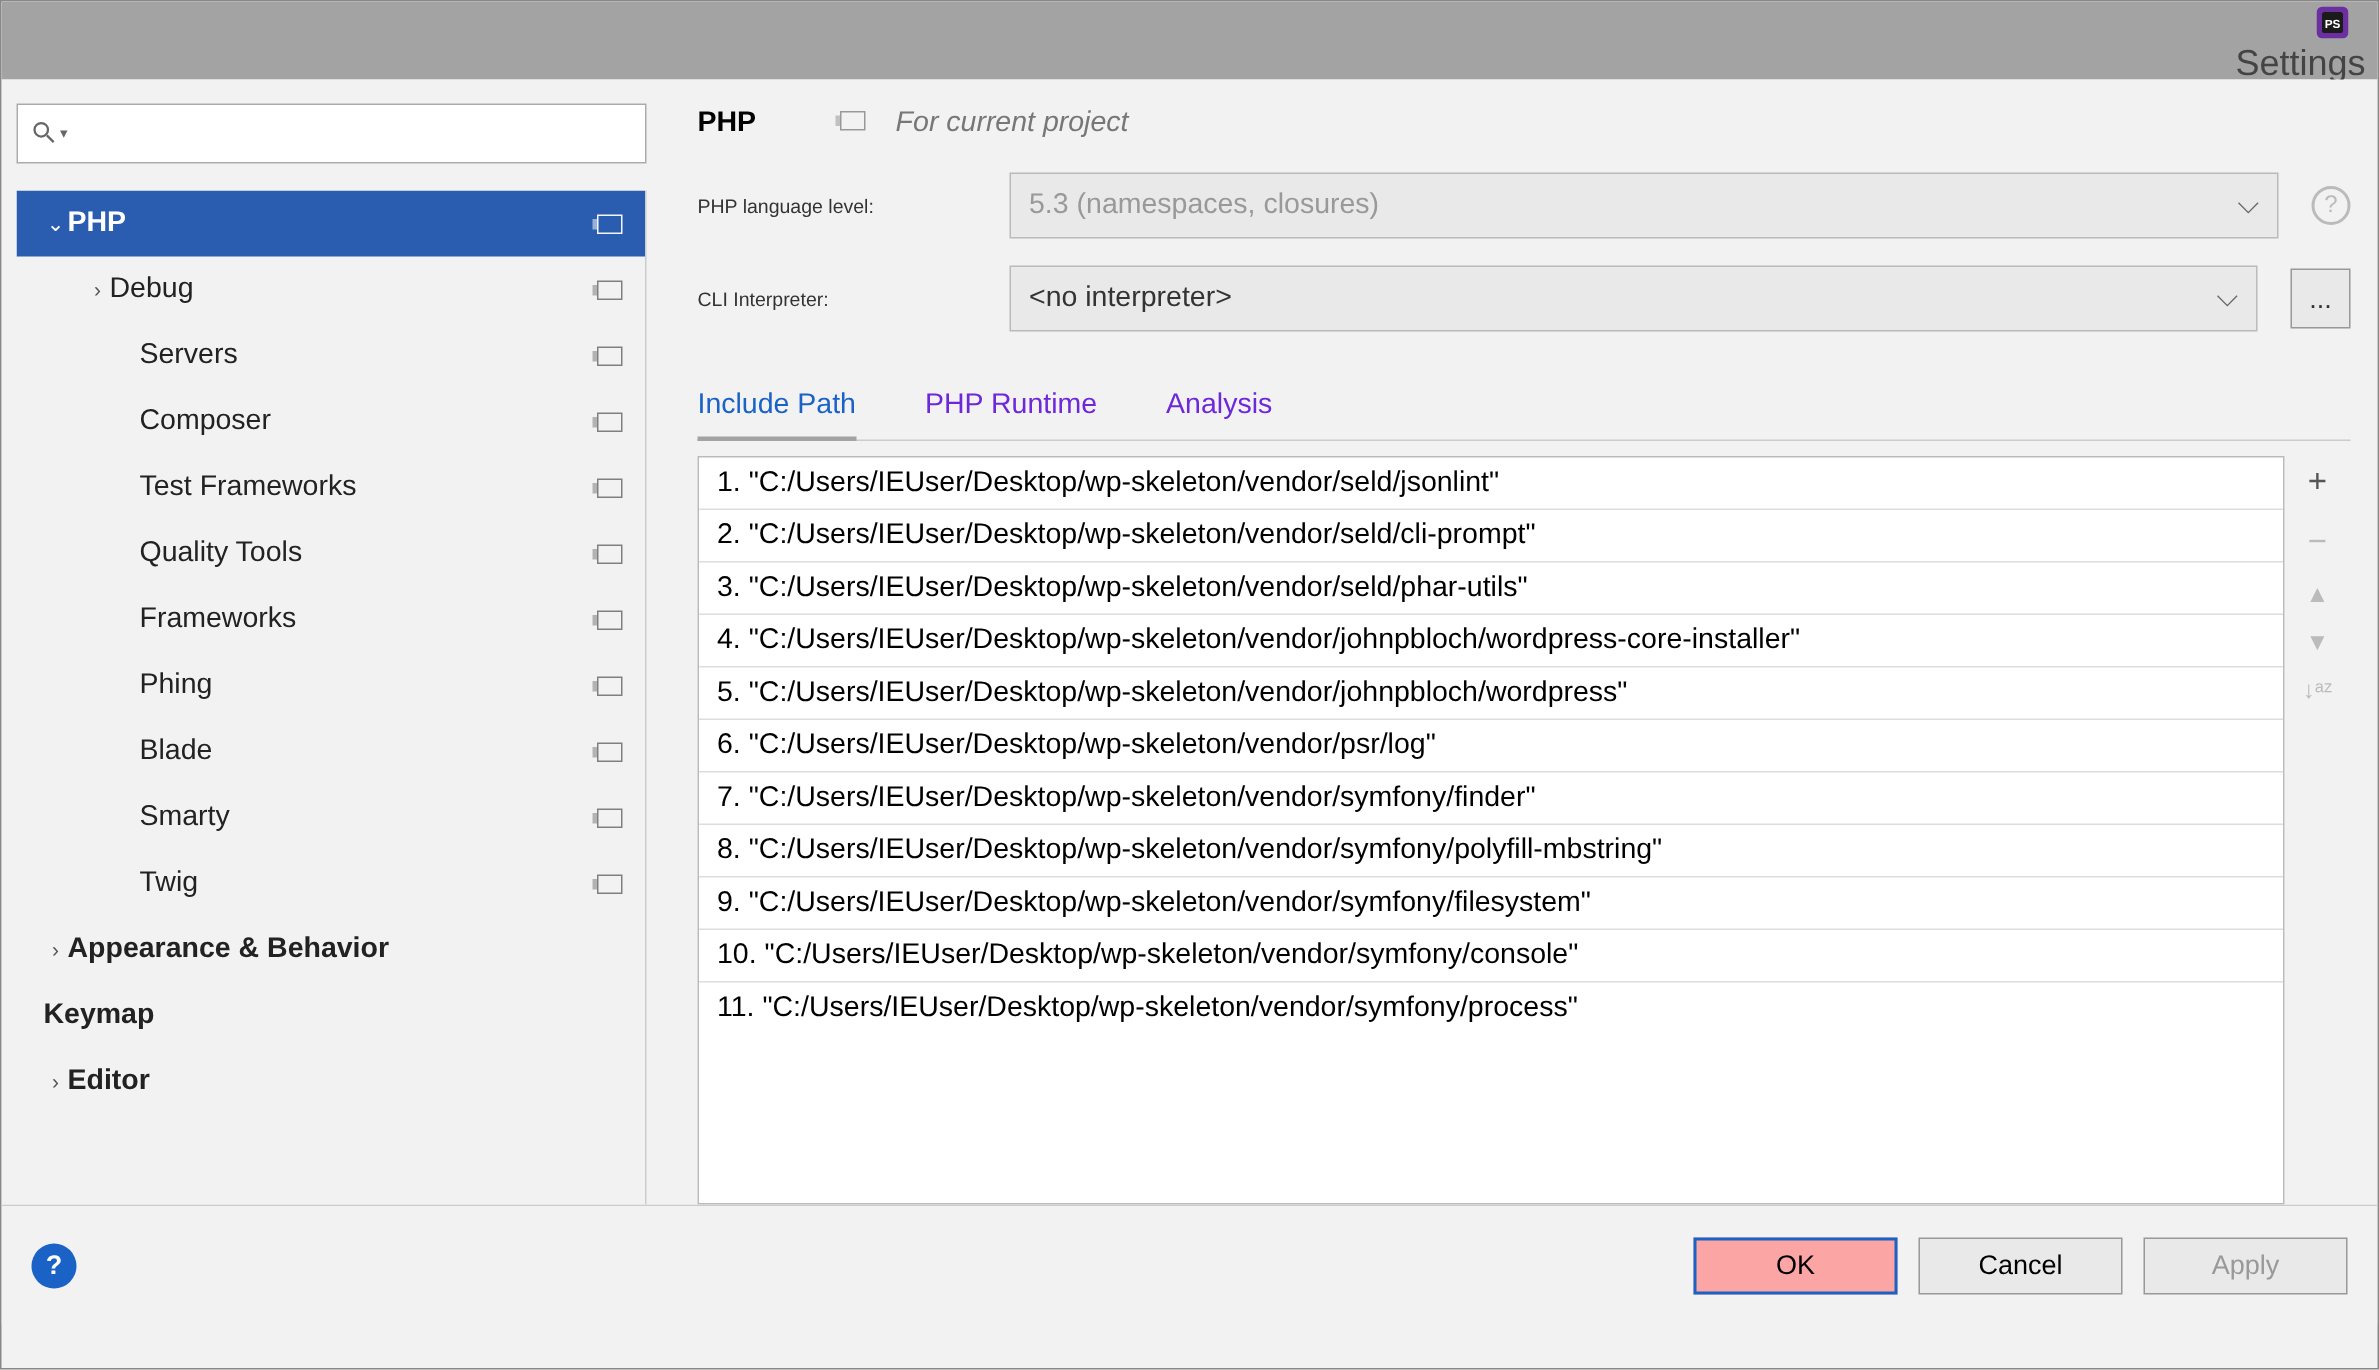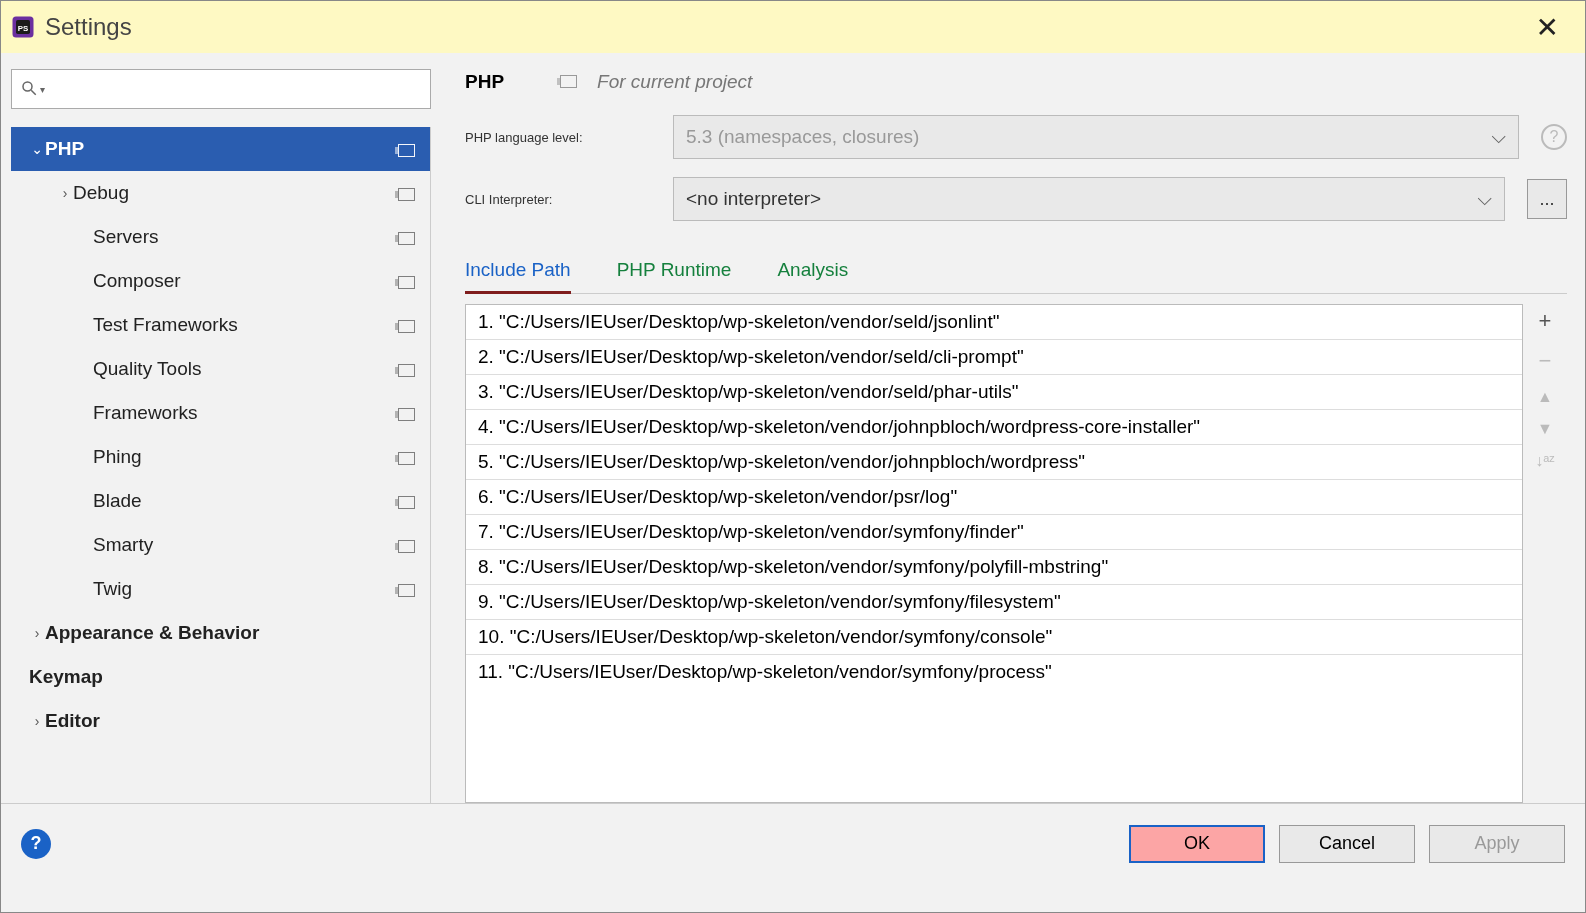--- a/index.html
+++ b/index.html
@@ -8,24 +8,25 @@
   font-size: 14px;
   background: #f2f2f2;
   color: #000;
   width: 1586px;
   height: 913px;
   overflow: hidden;
   border: 1px solid #888;
 }
 .titlebar {
   display: flex;
-  align-items: center;
+  align-items: flex-end;
   height: 52px;
-  background: #fef9c3;
+  background: #a3a3a3;
   padding: 0 8px;
+  flex-direction: column;
 }
 .titlebar .app-icon {
   width: 28px; height: 28px; margin-right: 8px;
 }
 .titlebar .title { font-size: 24px; color: #444; }
 .titlebar .spacer { flex: 1; }
 .titlebar .close { font-size: 28px; padding: 0 18px; cursor: pointer; color: #222; font-weight: 300; }
 .content { display: flex; height: 750px; }
 .sidebar {
   width: 440px;
@@ -85,22 +86,22 @@
 .form-row .help-circle {
   width: 26px; height: 26px; border: 2px solid #bbb; border-radius: 50%;
   display:flex; align-items:center; justify-content:center; color:#bbb; font-size:16px; margin-left: 10px;
 }
 .form-row .ellipsis-btn {
   width: 40px; height: 40px; border: 1px solid #999; background: #e9e9e9;
   display:flex; align-items:center; justify-content:center; font-size:18px; color:#333; margin-left:10px;
   cursor:pointer;
 }
 .tabs { display:flex; border-bottom: 1px solid #ccc; margin-top: 10px; margin-bottom: 10px;}
-.tab { padding: 10px 0; font-size: 19px; color:#15803d; margin-right: 46px; cursor:pointer;}
-.tab.active { color:#1a62c6; border-bottom: 3px solid #7f1d1d; margin-bottom:-1px;}
+.tab { padding: 10px 0; font-size: 19px; color:#6d28d9; margin-right: 46px; cursor:pointer;}
+.tab.active { color:#1a62c6; border-bottom: 3px solid #a3a3a3; margin-bottom:-1px;}
 .paths-area { display:flex; flex:1; min-height:0;}
 .paths-list {
   flex:1; border: 1px solid #bbb; background:#fff; overflow-y:auto; font-size:19px;
 }
 .paths-list .prow {
   padding: 6px 12px; border-bottom: 1px solid #ddd; white-space:nowrap; overflow:hidden; text-overflow:ellipsis;
   cursor:pointer;
 }
 .paths-list .prow:last-child { border-bottom:none;}
 .side-tools { width: 44px; display:flex; flex-direction:column; align-items:center; gap:14px; padding-top:4px;}

